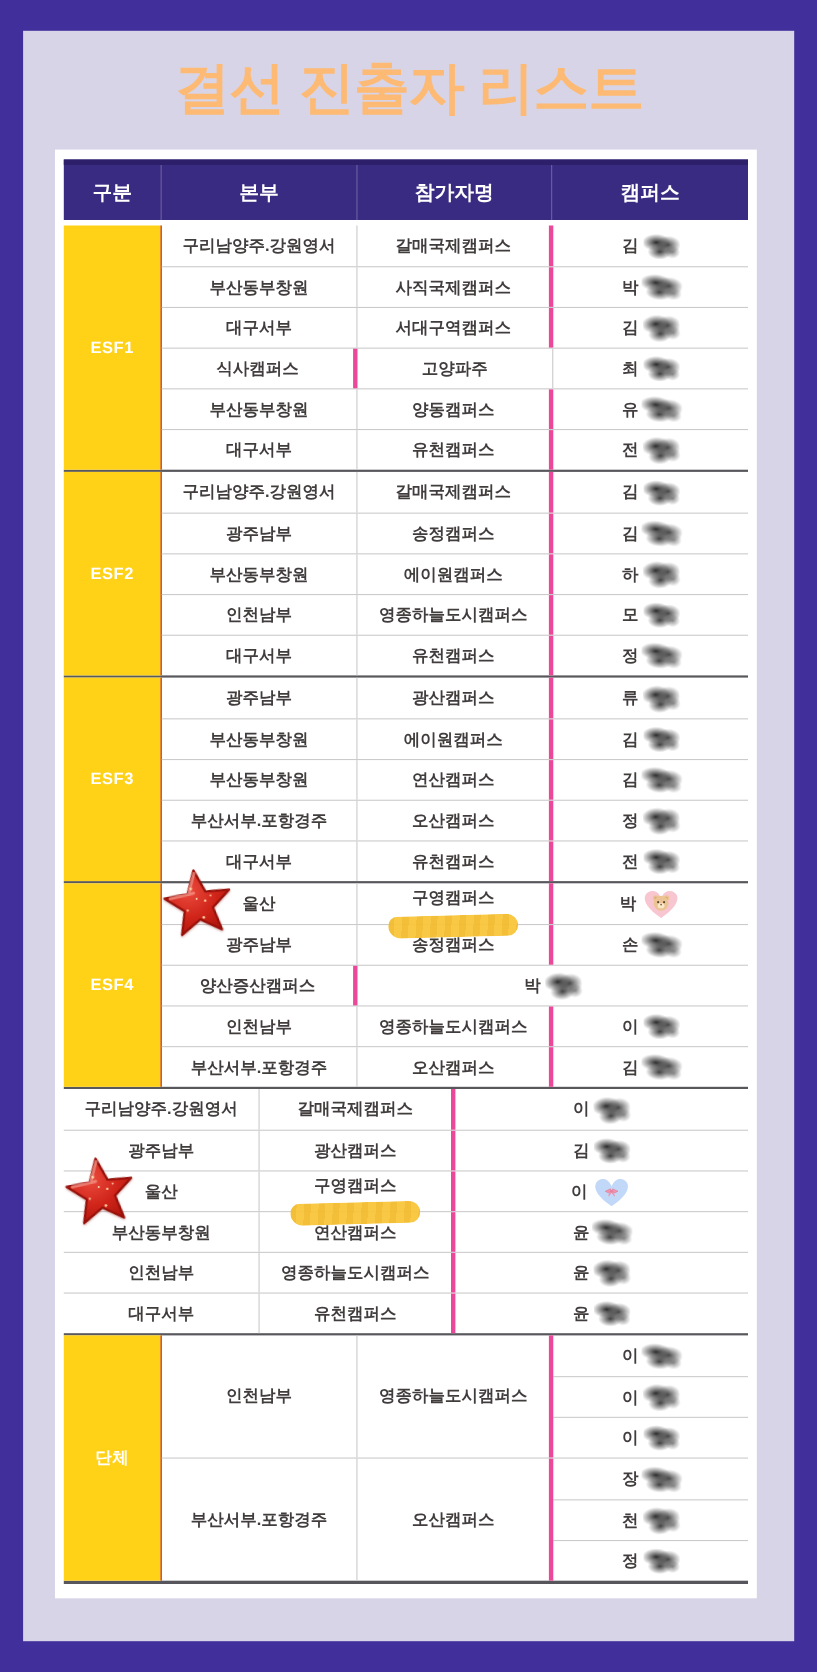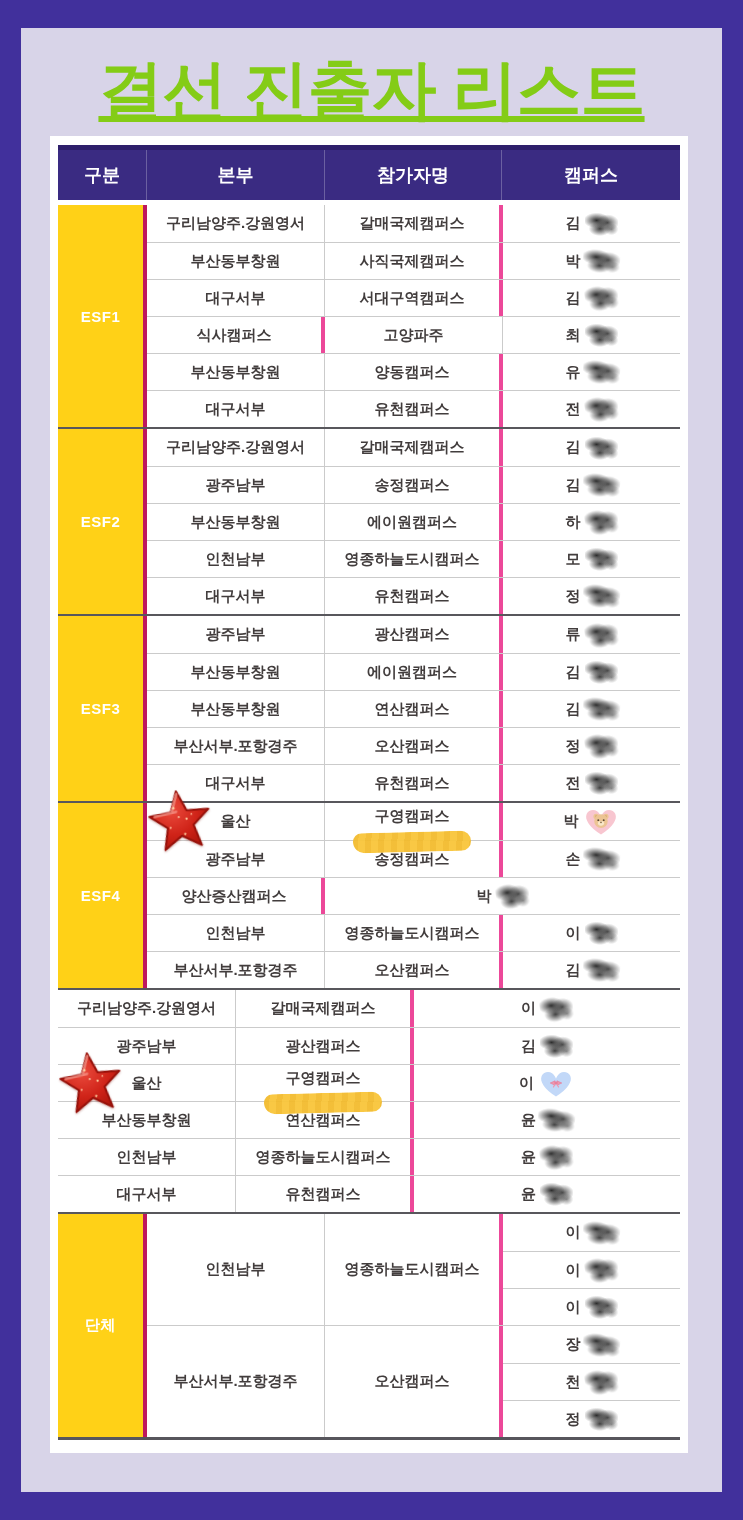--- a/index.html
+++ b/index.html
@@ -13,26 +13,25 @@
   .panel {
     position: absolute;
     left: 21px; top: 28px;
     width: 701px; height: 1464px;
     background: #d8d4e8;
   }
   .title {
     position: absolute;
     top: 46px; left: 0; right: 0;
     text-align: center;
-    font-size: 65px;
+    font-size: 51px;
     font-weight: 900;
     letter-spacing: -1px;
-    color: #84cc16;
+    color: #fdba74;
     z-index: 2;
-    text-decoration: underline;
   }
   .twrap {
     position: absolute;
     left: 50px; top: 136px;
     width: 638px;
     background: #ffffff;
     padding: 9px 8px 13px 8px;
     z-index: 1;
   }
   
@@ -54,21 +53,21 @@
   .w-hq     { width: 178px; }
   .w-campus { width: 178px; }
   .w-name   { flex: 1; }
   
   .tbody { border-bottom: 3px solid #57565c; }
   .group { display: flex; }
   .group + .group { border-top: 2px solid #58575c; }
   .glabel {
     width: 89px;
     background: #ffd117;
-    border-right: 4px solid #be185d;
+    border-right: 1px solid #be185d;
     display: flex; align-items: center; justify-content: center;
     color: #ffffff;
     font-size: 15px; font-weight: 800;
     letter-spacing: .5px;
   }
   .grows { flex: 1; display: flex; flex-direction: column; }
   .row  { display: flex; height: 37px; }
   .row + .row, .msub + .msub { border-top: 1px solid #cbcbcb; }
   .cell {
     display: flex; align-items: center; justify-content: center;

